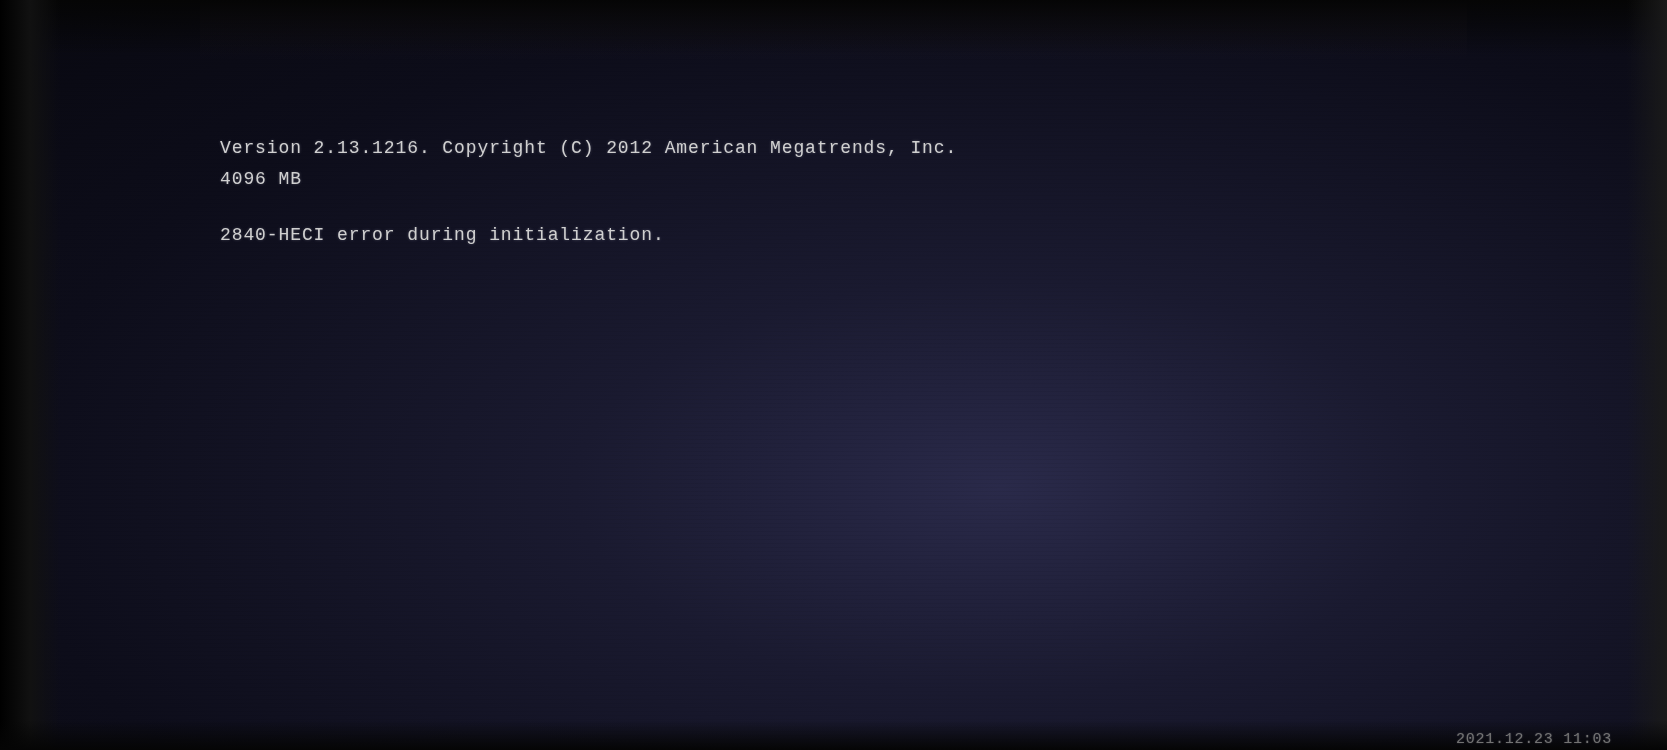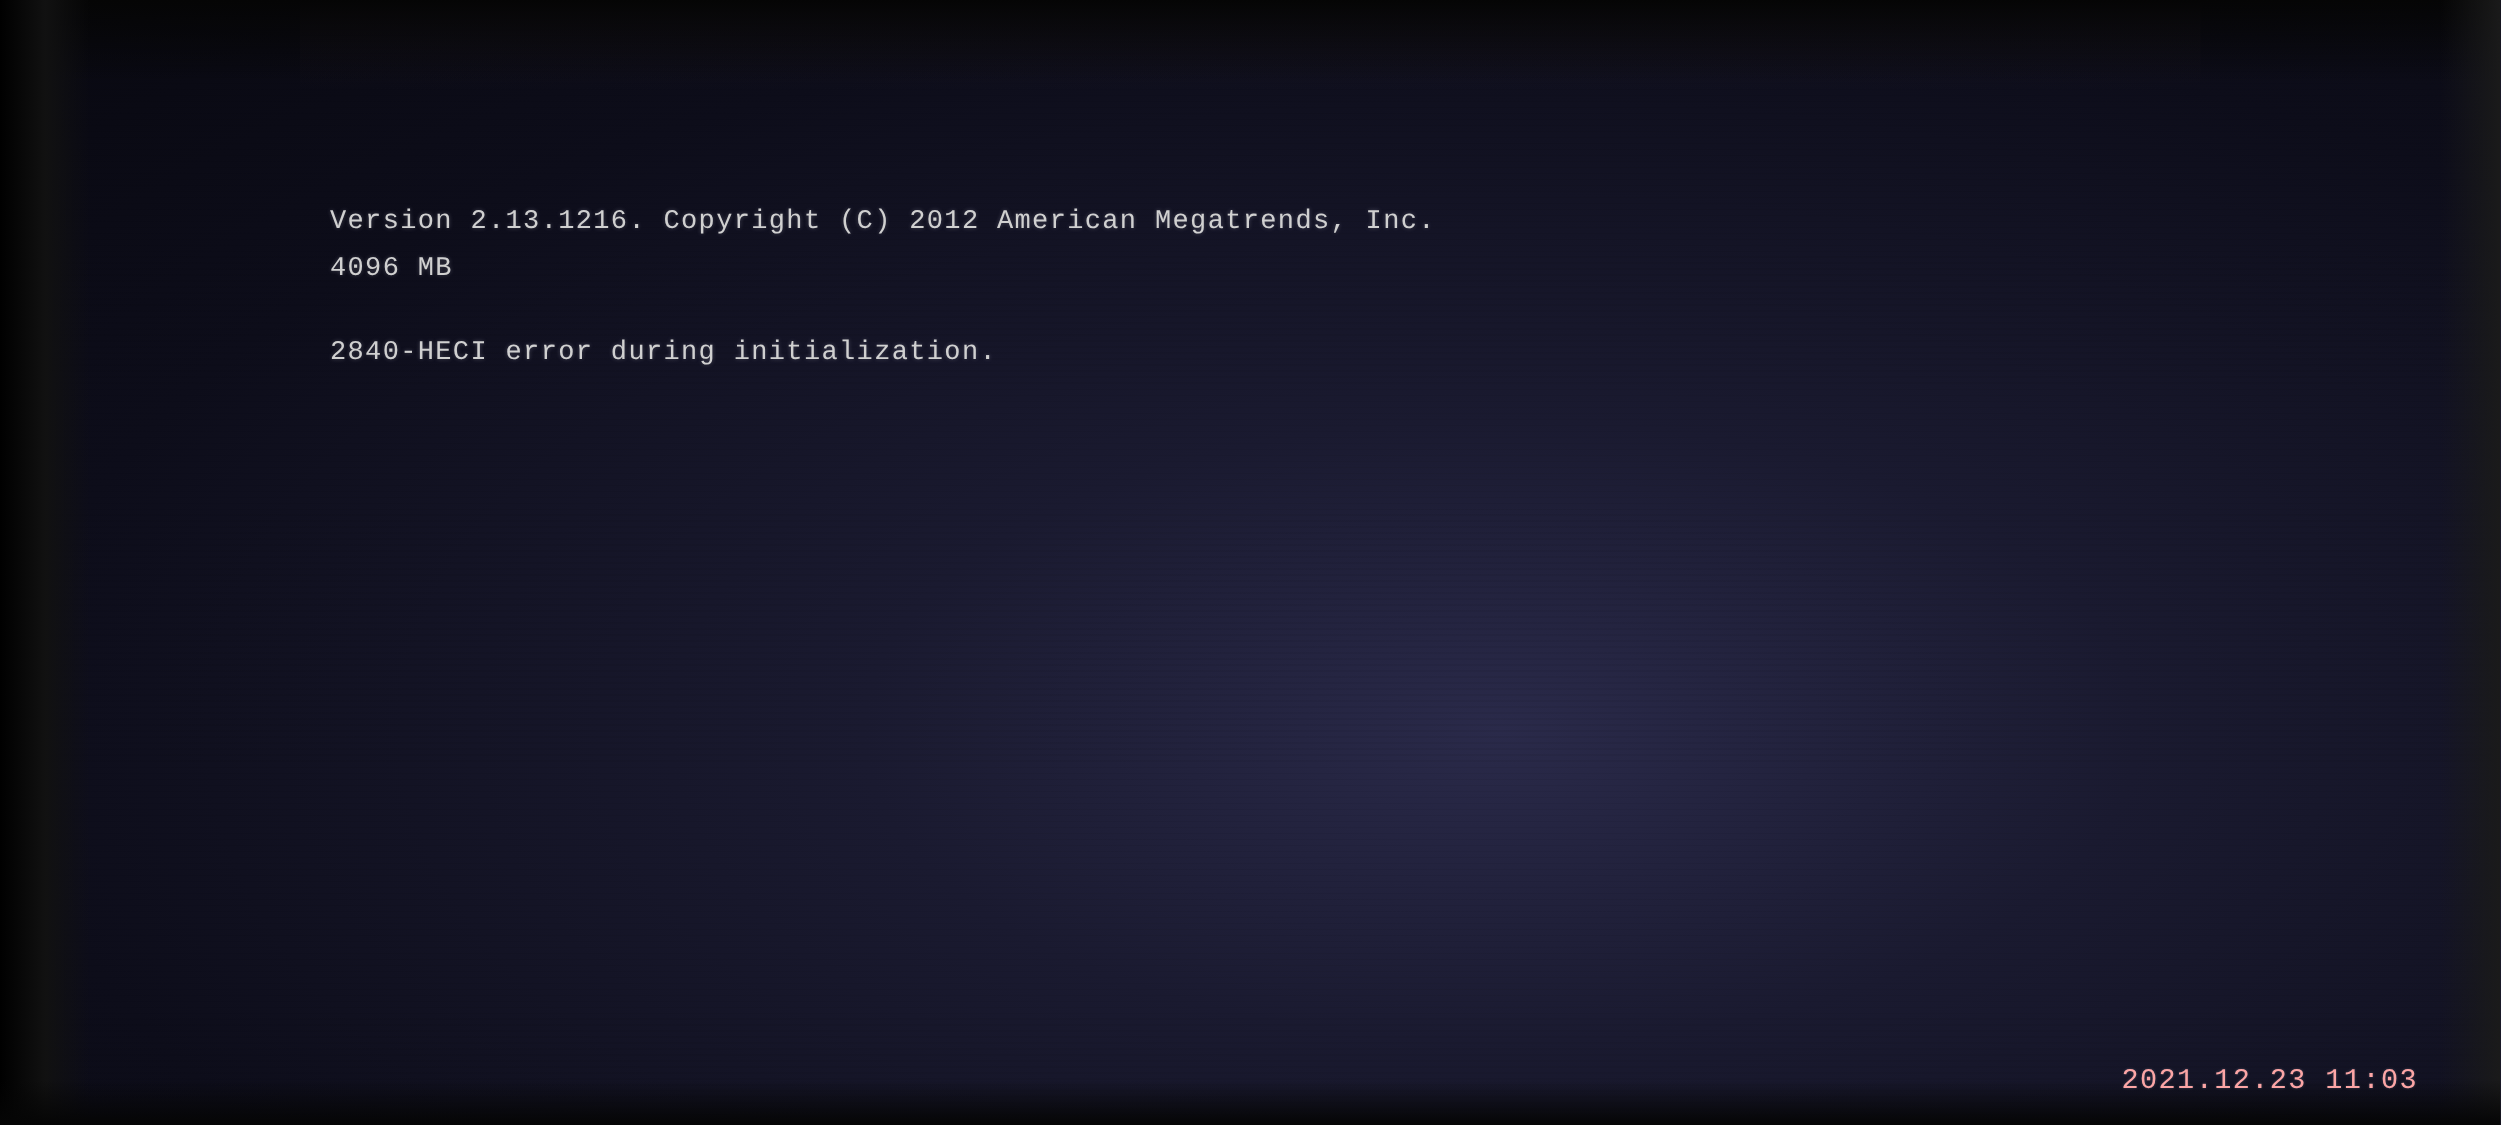--- a/index.html
+++ b/index.html
@@ -107,25 +107,25 @@
       font-size: 18px;
       font-family: 'Courier New', Courier, monospace;
       font-weight: normal;
       letter-spacing: 0.05em;
       white-space: pre;
       text-shadow: 0 0 3px rgba(200, 200, 220, 0.3);
     }
 
     .timestamp {
       position: absolute;
-      bottom: 19px;
+      bottom: 2px;
       right: 55px;
-      color: #fca5a5;
+      color: #737373;
       font-family: 'Courier New', Courier, monospace;
-      font-size: 19px;
+      font-size: 15px;
       letter-spacing: 0.05em;
       z-index: 3;
       text-shadow: 0 0 2px rgba(180, 180, 200, 0.3);
     }
 
     
     .scanlines {
       position: absolute;
       inset: 0;
       background: repeating-linear-gradient(

